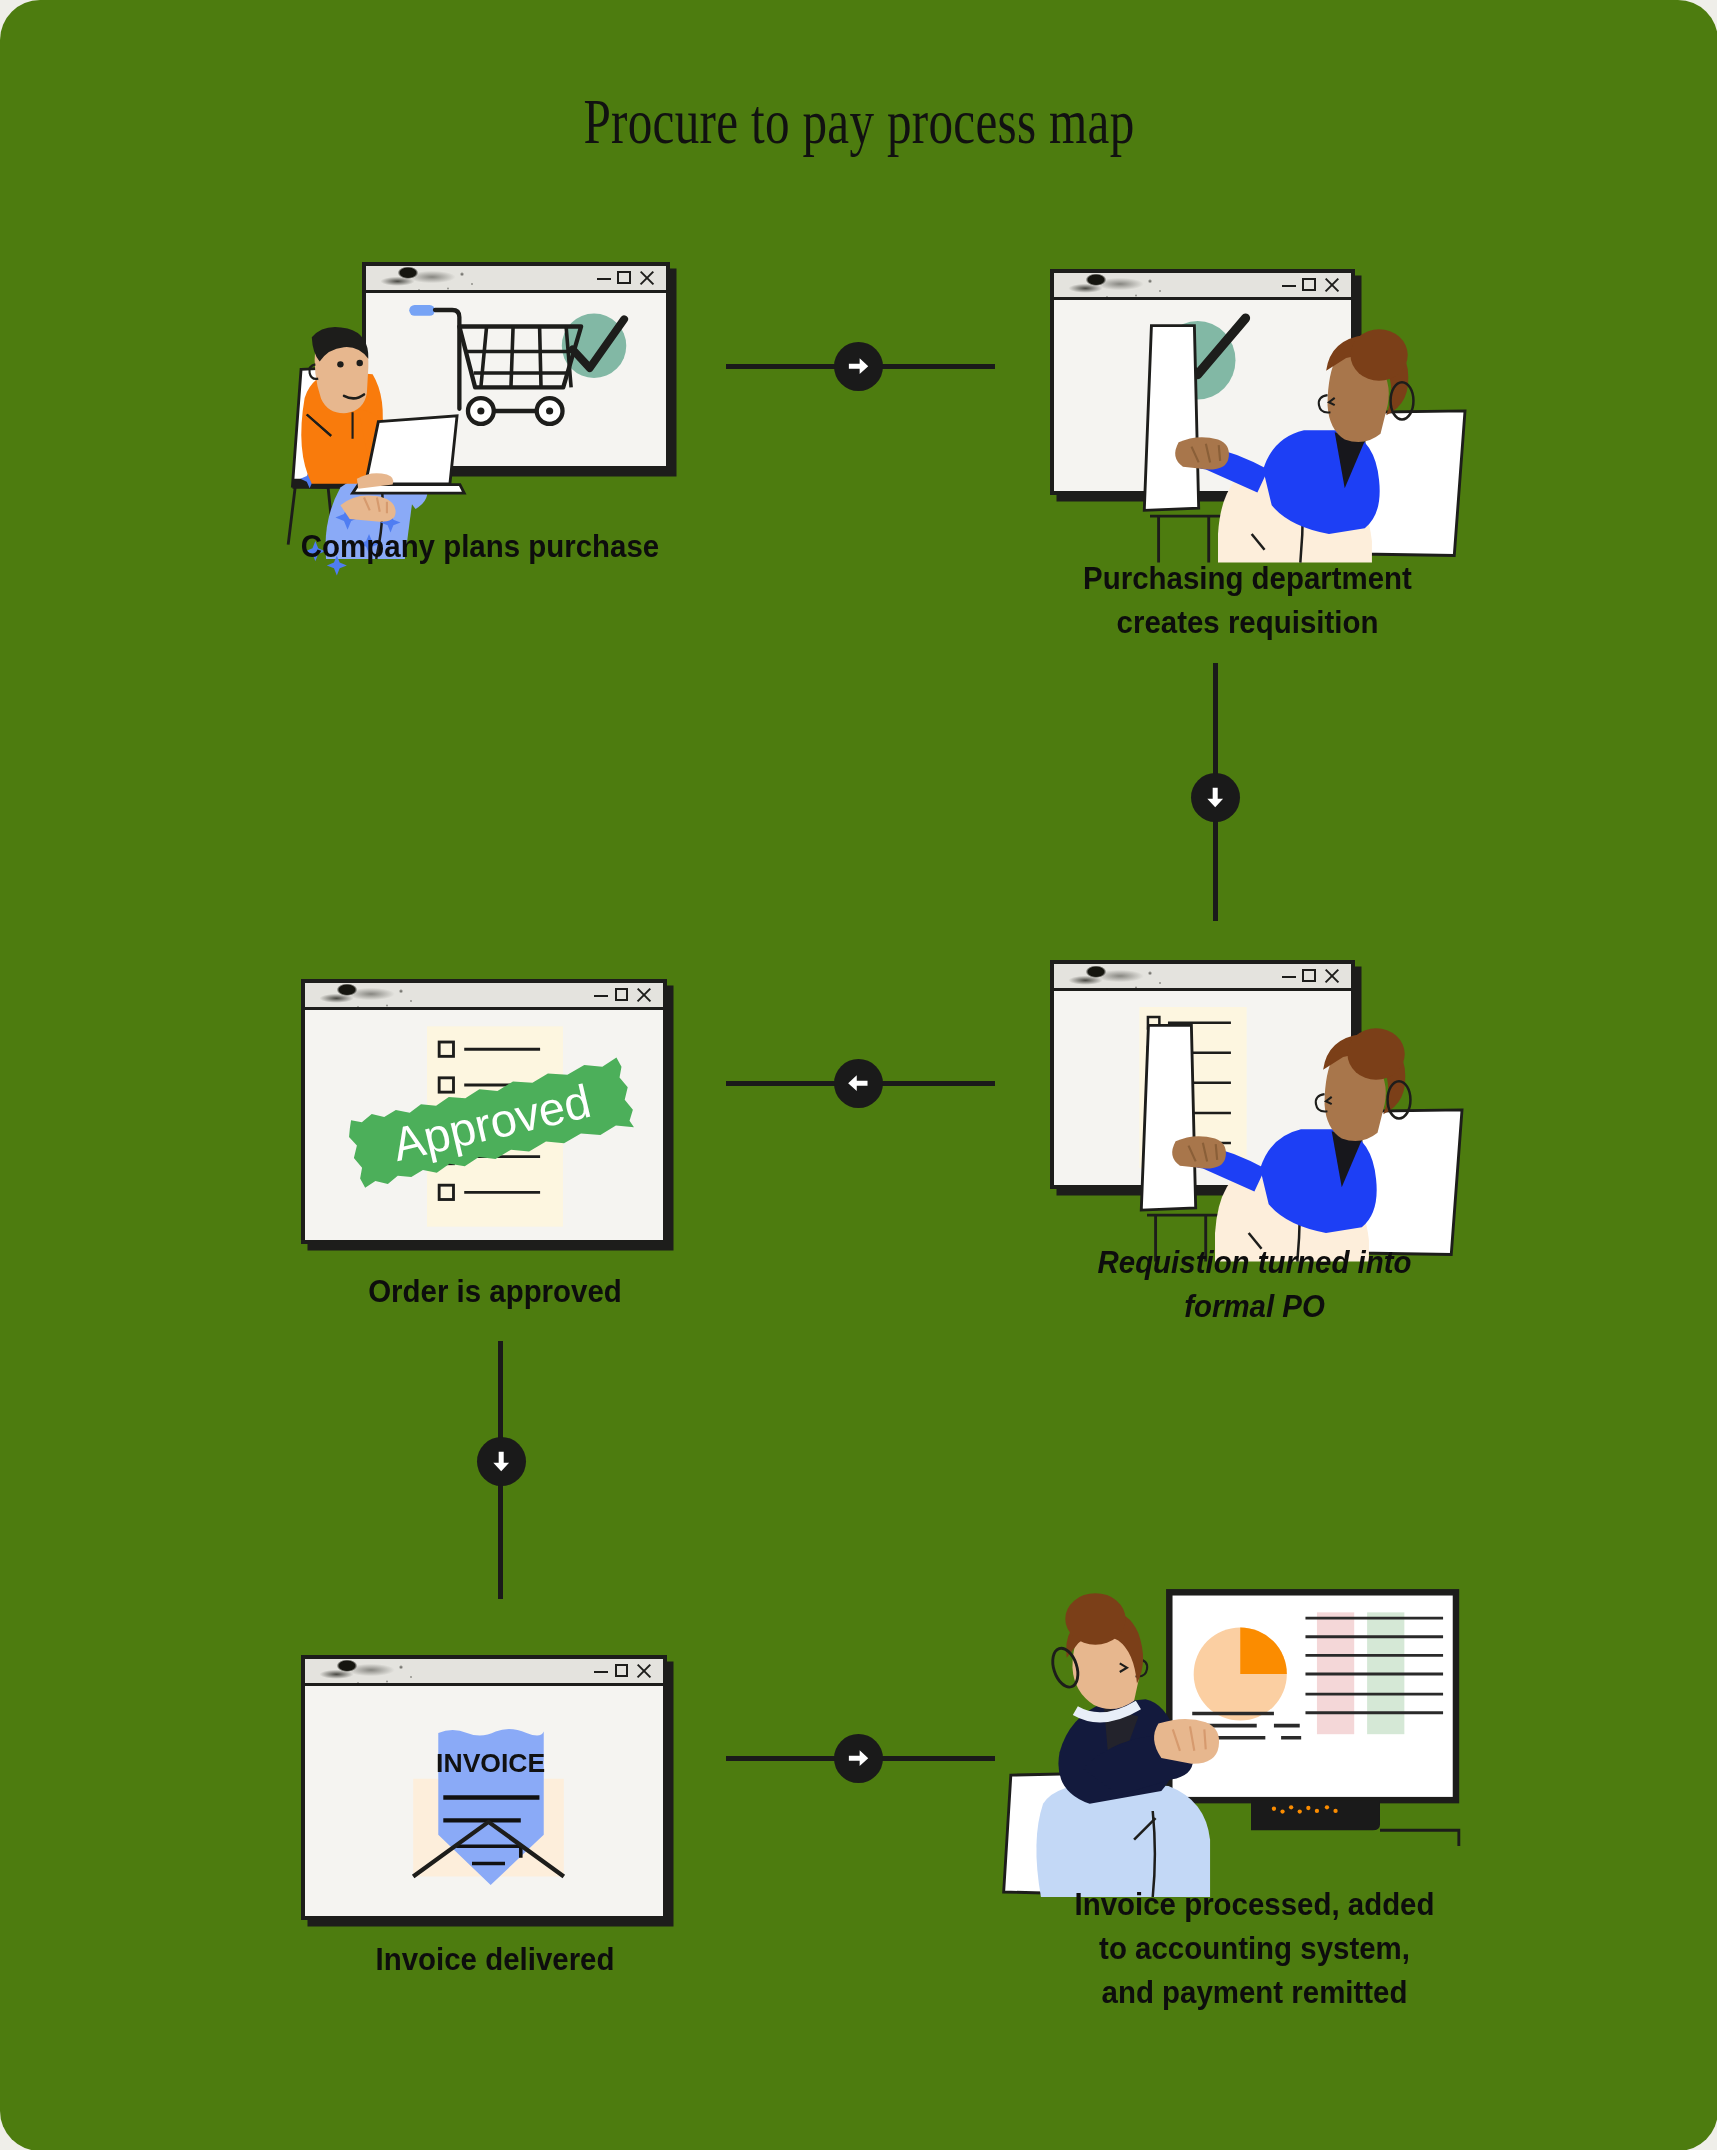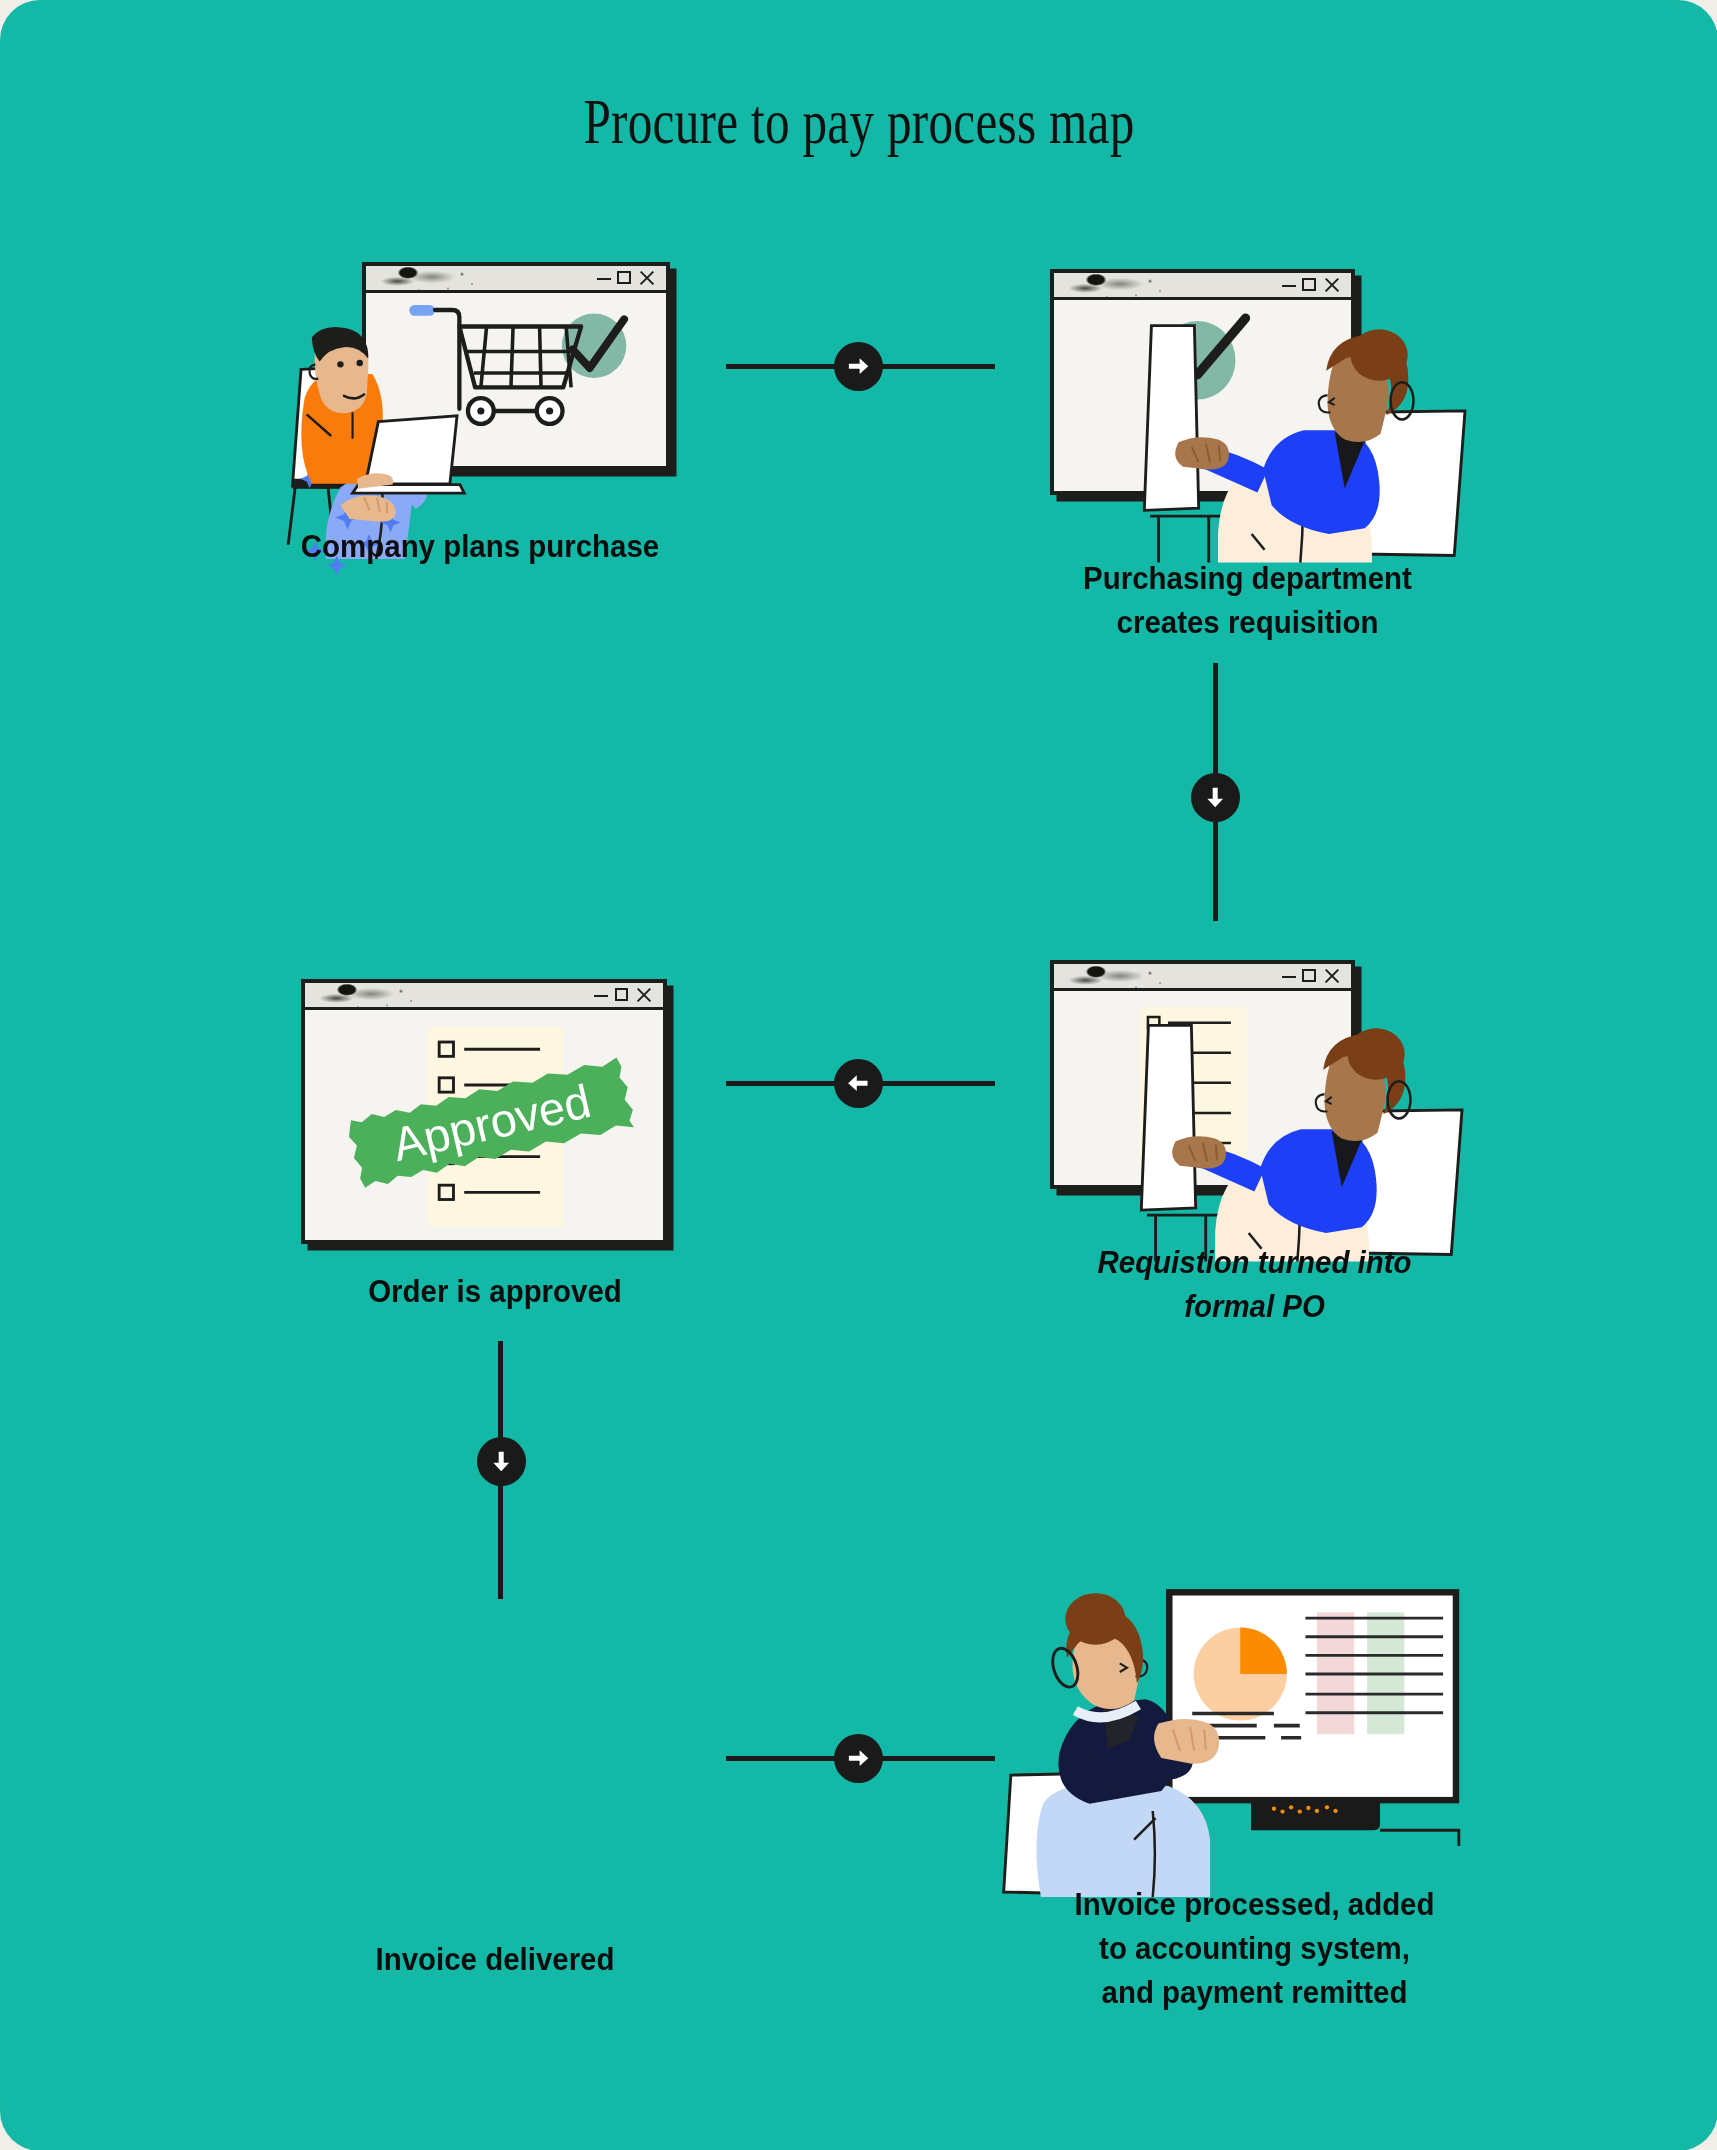--- a/index.html
+++ b/index.html
@@ -9,21 +9,21 @@
     height: 2151px;
     background: #efeee9;
     font-family: "Liberation Sans", sans-serif;
   }
 
   #page {
     position: absolute;
     left: 0; top: 0;
     width: 1718px;
     height: 2151px;
-    background: #14b8a6;
+    background: #4d7c0f;
     border-radius: 40px;
     overflow: hidden;
   }
 
   
   #title {
     position: absolute;
     left: 0; top: 86px;
     width: 1718px;
     text-align: center;
@@ -352,20 +352,49 @@
     </svg>
 
     <div class="caption" style="left:-7.2px; top:287px; width:459px;">
       <div>Requistion turned into</div>
       <div>formal PO</div>
     </div>
   </div>
 
   <div class="step" style="left:287px; top:1642px; width:416px; height:344px;">
 
+    <div class="win" style="left:14.3px; top:13px; width:366px; height:265px;">
+      <div class="win-bar">
+        <div class="win-smudge"></div>
+        <div class="win-ctrls">
+          <div class="ctl-min"></div>
+          <div class="ctl-max"></div>
+          <div class="ctl-x"></div>
+        </div>
+      </div>
+
+      <svg class="ill" style="left:108px; top:61px;" width="151" height="165" viewBox="0 0 210 230">
+
+        <path d="M0 82 L210 82 L210 218 L0 218 Z" fill="#fdeedb"></path>
+
+        <path d="M35 18 Q55 10 75 18 Q95 26 115 16 Q135 8 158 18 Q178 26 182 16
+                 L182 160 L108 230 L35 160 Z" fill="#8aaaf7"></path>
+        <text x="108" y="72" text-anchor="middle" font-family="Liberation Sans, sans-serif" font-size="37" font-weight="bold" fill="#111111">INVOICE</text>
+        <g stroke="#111111" stroke-width="6" fill="none">
+          <path d="M42 108 L176 108"></path>
+          <path d="M42 140 L150 140"></path>
+        </g>
+        <g stroke="#111111" stroke-width="5" fill="none">
+          <path d="M60 176 L150 176 L150 192"></path>
+          <path d="M82 200 L128 200"></path>
+        </g>
+
+        <path d="M0 218 L105 142 L210 218" stroke="#1d1d1b" stroke-width="6" fill="none" stroke-linejoin="round"></path>
+      </svg>
+    </div>
 
     <div class="caption" style="left:-14.3px; top:295px; width:444px;">Invoice delivered</div>
   </div>
 
   <div class="step" style="left:1018px; top:1574px; width:473px; height:444px;">
 
     <svg class="ill" style="left:147px; top:14.3px;" width="301" height="258" viewBox="0 0 420 360">
       <rect x="6" y="6" width="400" height="290" fill="#ffffff" stroke="#1d1d1b" stroke-width="9"></rect>
 
       <path d="M105 120 m-65 0 a65 65 0 1 0 130 0 a65 65 0 1 0 -130 0" fill="#fbcfa2"></path>

